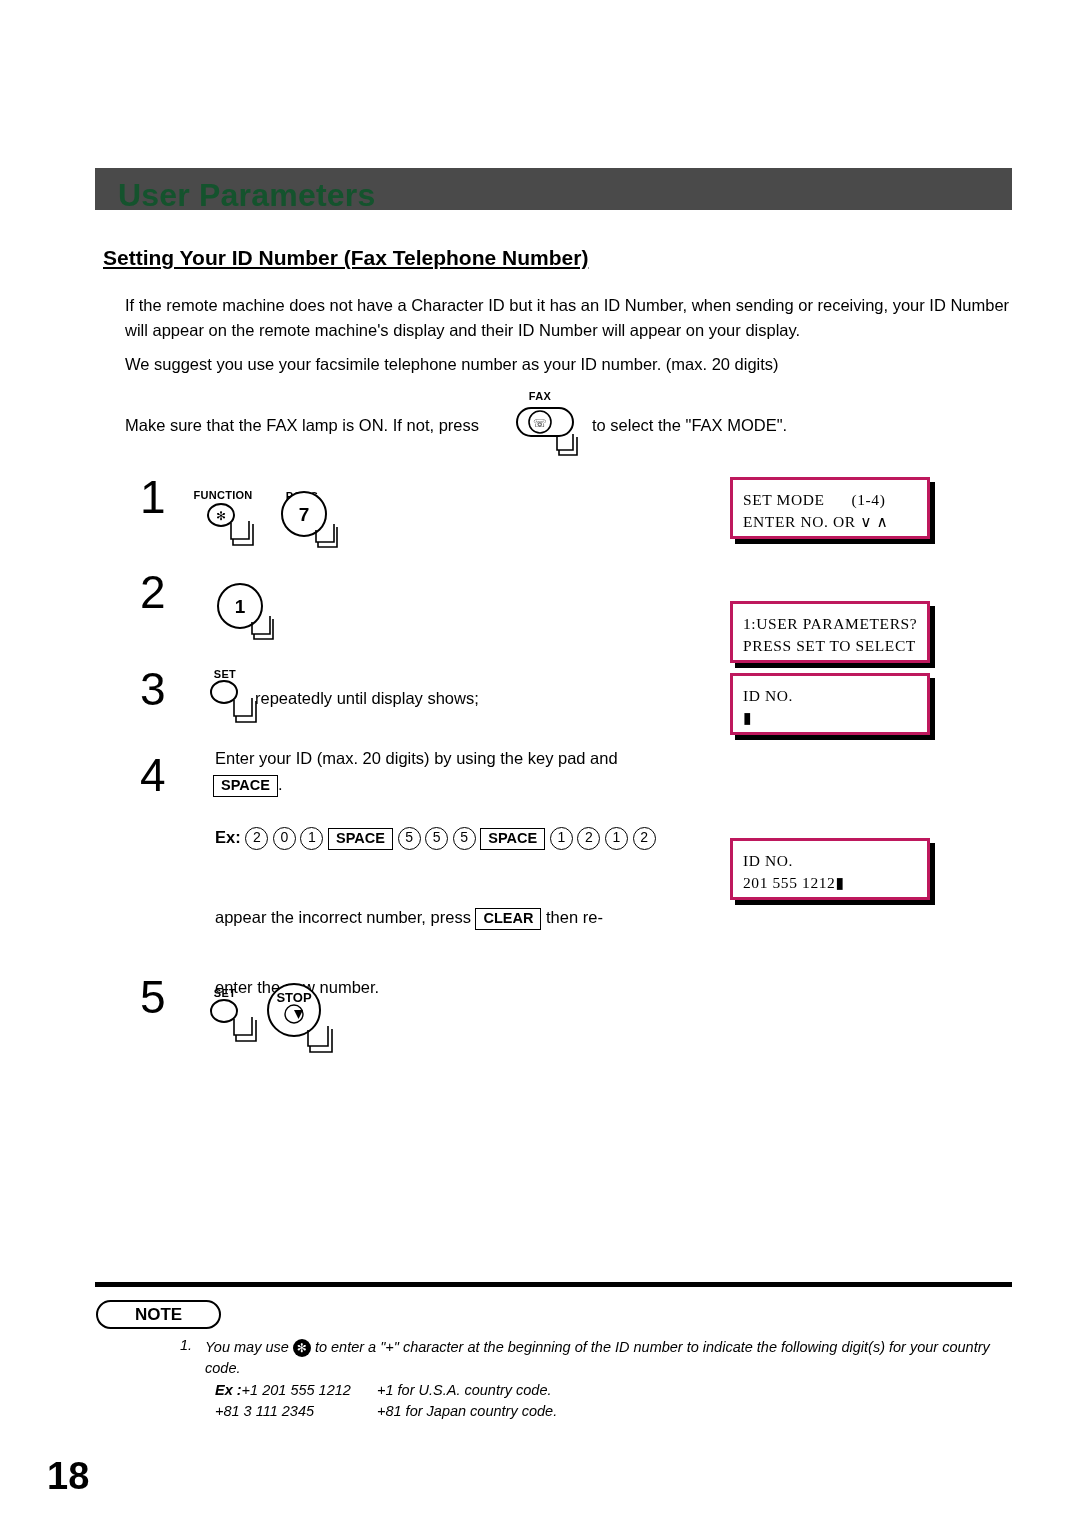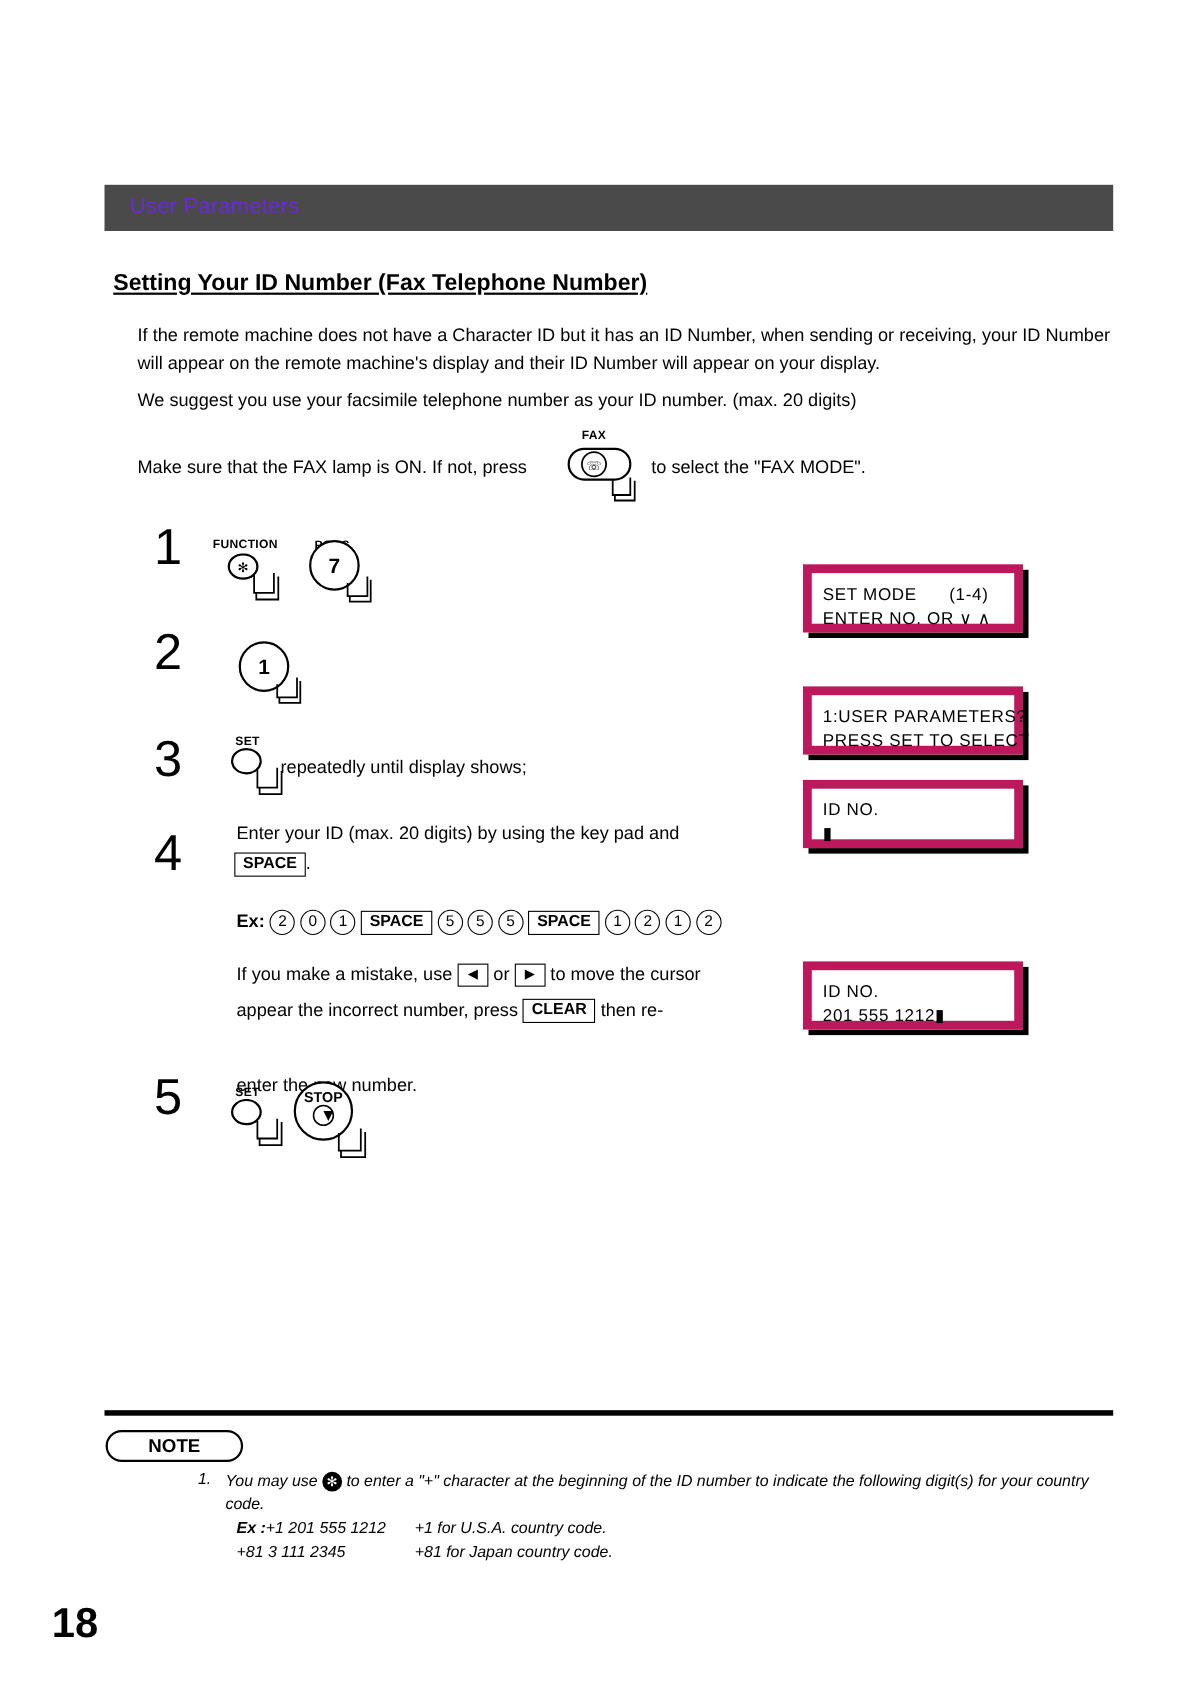--- a/index.html
+++ b/index.html
@@ -28,23 +28,23 @@
     left: 95px;
     top: 168px;
     width: 917px;
     height: 42px;
     background: #4a4a4a;
   }
   .header-title {
     position: absolute;
     left: 118px;
     top: 177px;
-    font-size: 20px;
-    font-weight: normal;
-    color: #6d28d9;
+    font-size: 32px;
+    font-weight: bold;
+    color: #14532d;
     letter-spacing: 0.2px;
   }
 
   
   .section-title {
     position: absolute;
     left: 103px;
     top: 246px;
     font-size: 21px;
     font-weight: bold;
@@ -75,30 +75,29 @@
     position: absolute;
     font-size: 11px;
     font-weight: bold;
     text-align: center;
     letter-spacing: 0.3px;
   }
 
   
   .lcd {
     position: absolute;
-    border: 8px solid #be185d;
+    border: 3px solid #be185d;
     background: #fff;
     box-sizing: border-box;
-    font-family: Liberation Sans, sans-serif;
+    font-family: Liberation Serif, serif;
     font-size: 15.5px;
     line-height: 22px;
     padding: 9px 0 0 10px;
     box-shadow: 5px 5px 0 0 #000;
     letter-spacing: 0.6px;
-    margin-top: 36px;
   }
   .lcd div { white-space: pre; }
 
   
   .txt {
     position: absolute;
     font-size: 16.5px;
     line-height: 25px;
     color: #000;
   }
@@ -237,21 +236,21 @@
   </div>
 
   <div class="step-num" style="left:140px; top:565px;">2</div>
   <svg style="position:absolute;left:212px;top:580px;" width="70" height="62">
     <circle cx="28" cy="26" r="22" fill="#fff" stroke="#000" stroke-width="2"></circle>
     <text x="28" y="33" font-size="19" text-anchor="middle" font-family="Liberation Sans, sans-serif" font-weight="bold">1</text>
     <path d="M40 42 L40 54 L58 54 L58 36" fill="none" stroke="#000" stroke-width="1.6"></path>
     <path d="M42 54 L42 59 L61 59 L61 39" fill="none" stroke="#000" stroke-width="1.6"></path>
   </svg>
 
-  <div class="lcd" style="left:730px; top:588px; width:200px; height:62px;">
+  <div class="lcd" style="left:730px; top:601px; width:200px; height:62px;">
     <div>1:USER PARAMETERS?</div>
     <div>PRESS SET TO SELECT</div>
   </div>
 
   <div class="step-num" style="left:140px; top:662px;">3</div>
   <div class="keycap" style="left:200px; top:668px; width:50px;">SET</div>
   <svg style="position:absolute;left:208px;top:680px;" width="60" height="48">
     <ellipse cx="16" cy="12" rx="13" ry="11" fill="#fff" stroke="#000" stroke-width="2"></ellipse>
     <path d="M26 20 L26 36 L44 36 L44 18" fill="none" stroke="#000" stroke-width="1.6"></path>
     <path d="M28 36 L28 42 L48 42 L48 21" fill="none" stroke="#000" stroke-width="1.6"></path>
@@ -278,27 +277,20 @@
     <span class="circkey">5</span>
     <span class="circkey">5</span>
     <span class="circkey">5</span>
     <span class="boxkey">SPACE</span>
     <span class="circkey">1</span>
     <span class="circkey">2</span>
     <span class="circkey">1</span>
     <span class="circkey">2</span>
   </div>
 
-  <div style="position:absolute; left:215px; top:876px; font-size:16.5px;">
-    <span>If you make a mistake, use</span>
-    <span class="arrowkey">◀</span>
-    <span>or</span>
-    <span class="arrowkey">▶</span>
-    <span>to move the cursor</span>
-  </div>
   <div style="position:absolute; left:215px; top:908px; font-size:16.5px;">
     <span>appear the incorrect number, press</span>
     <span class="boxkey">CLEAR</span>
     <span>then re-</span>
   </div>
   <div style="position:absolute; left:215px; top:978px; font-size:16.5px;">enter the new number.</div>
 
   <div class="lcd" style="left:730px; top:838px; width:200px; height:62px;">
     <div>ID NO.</div>
     <div>201 555 1212▮</div>

